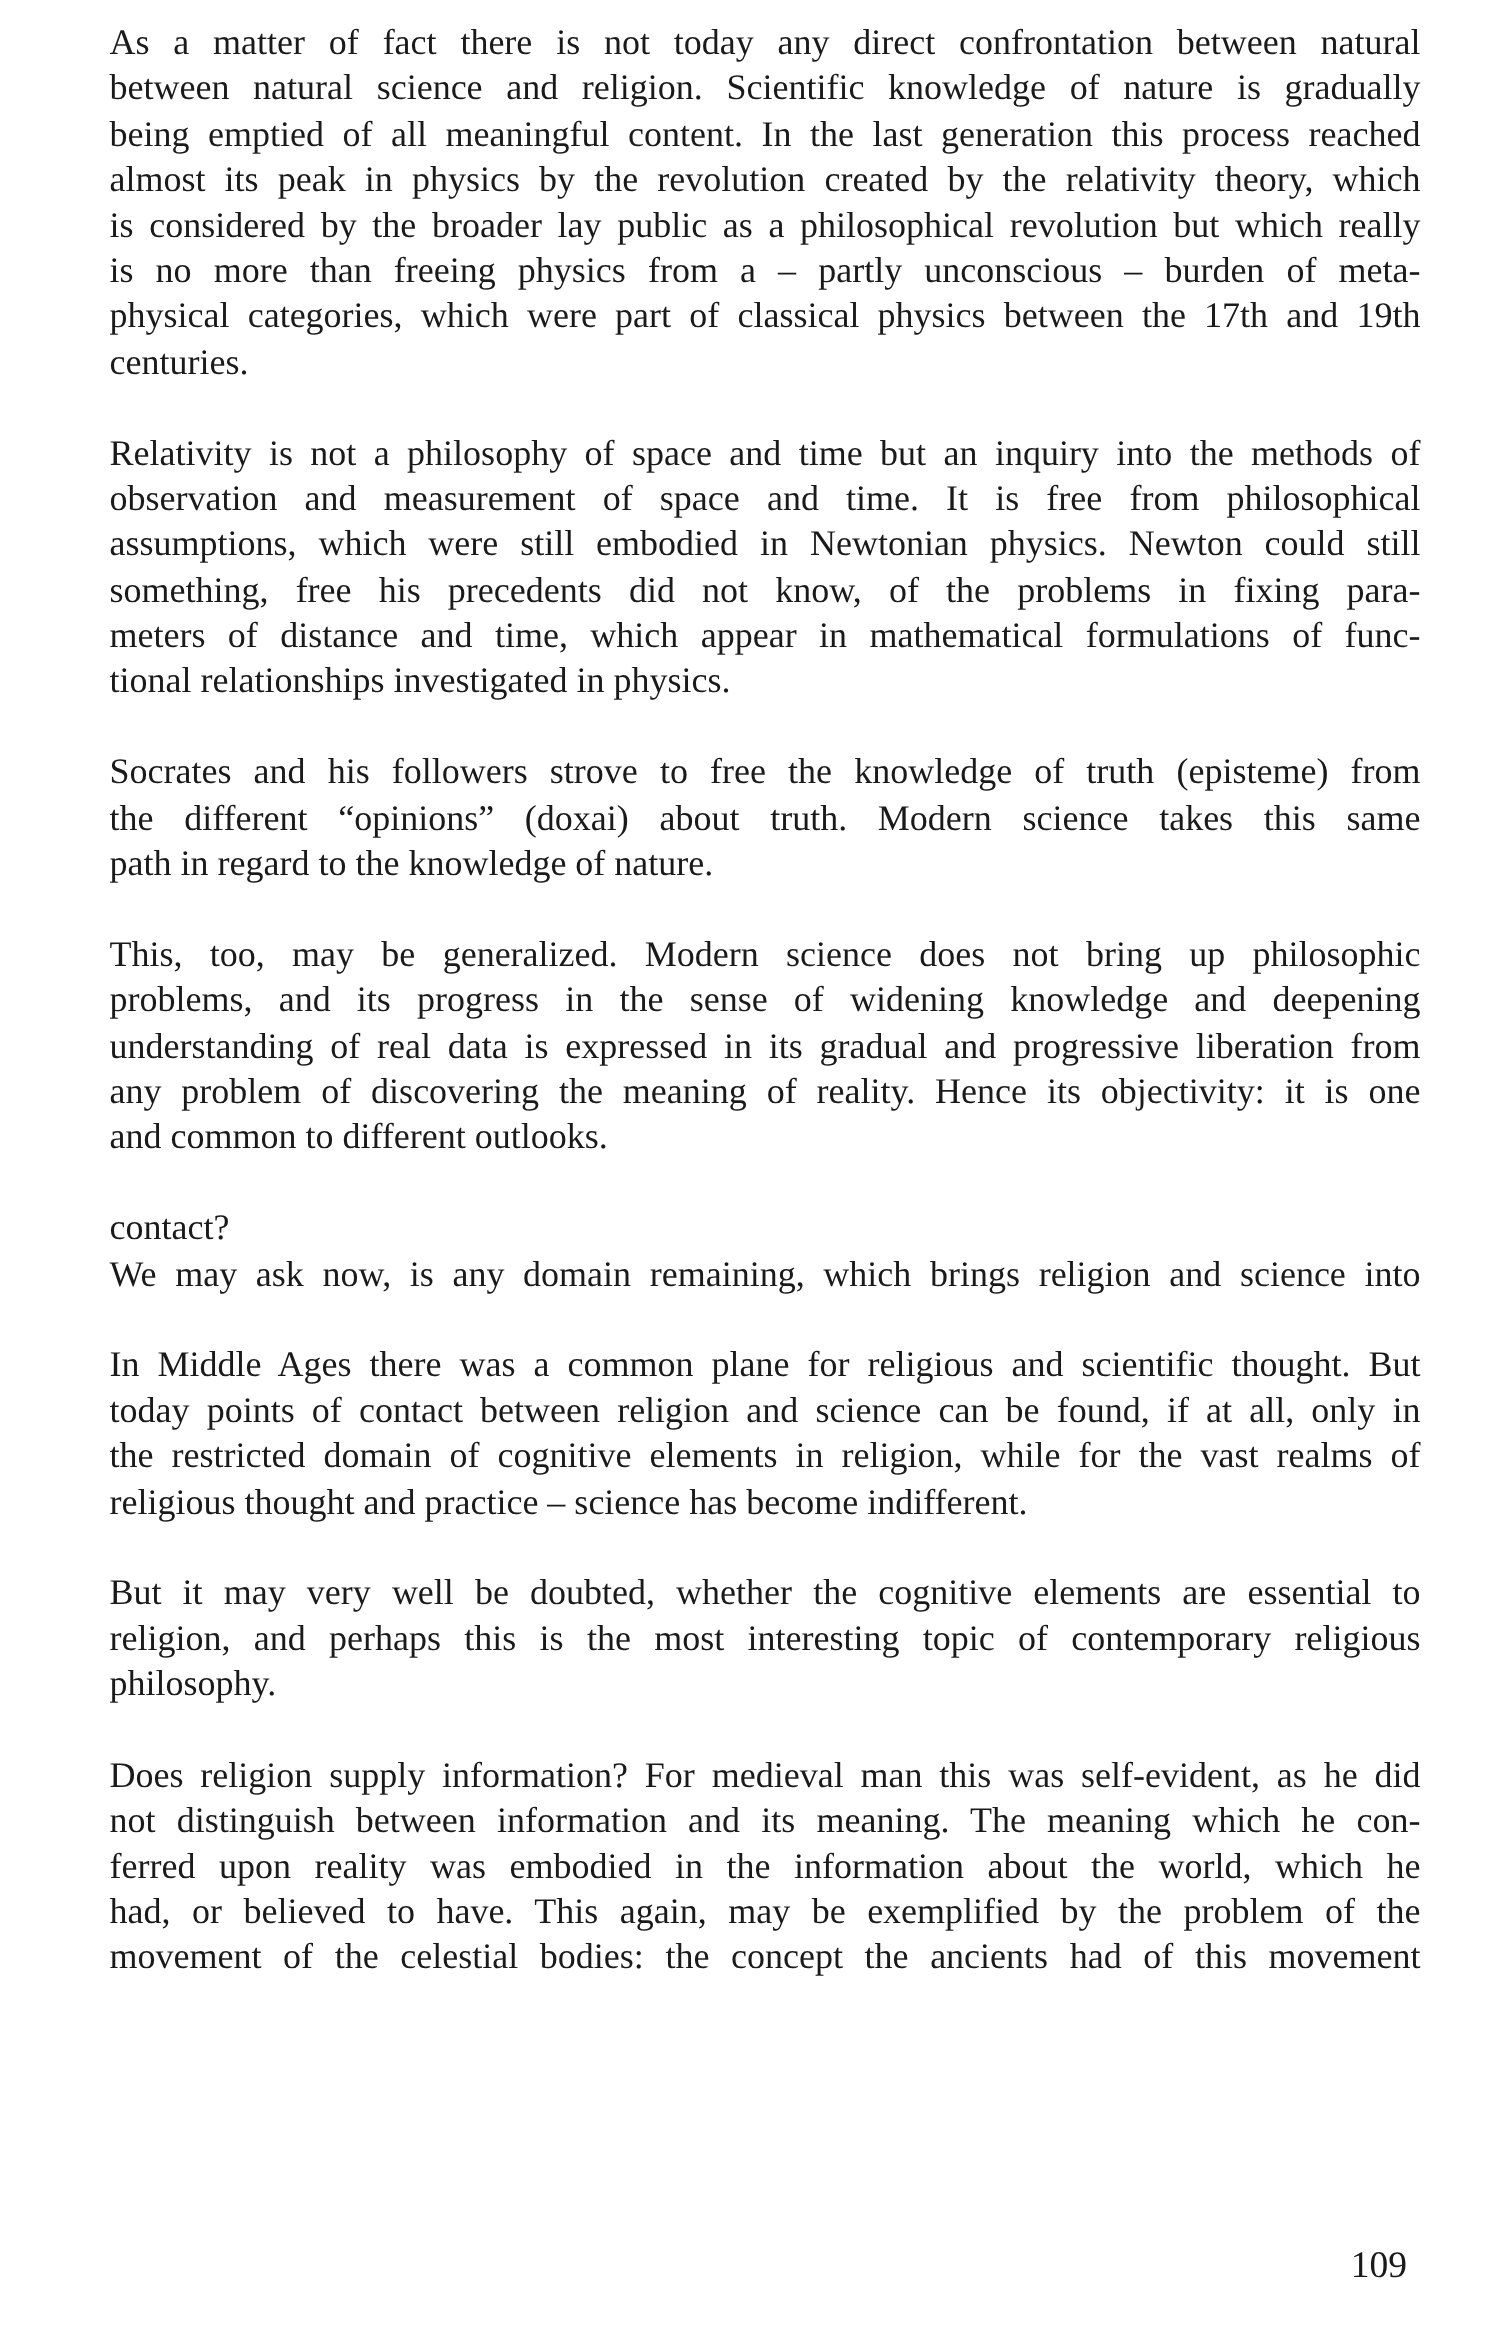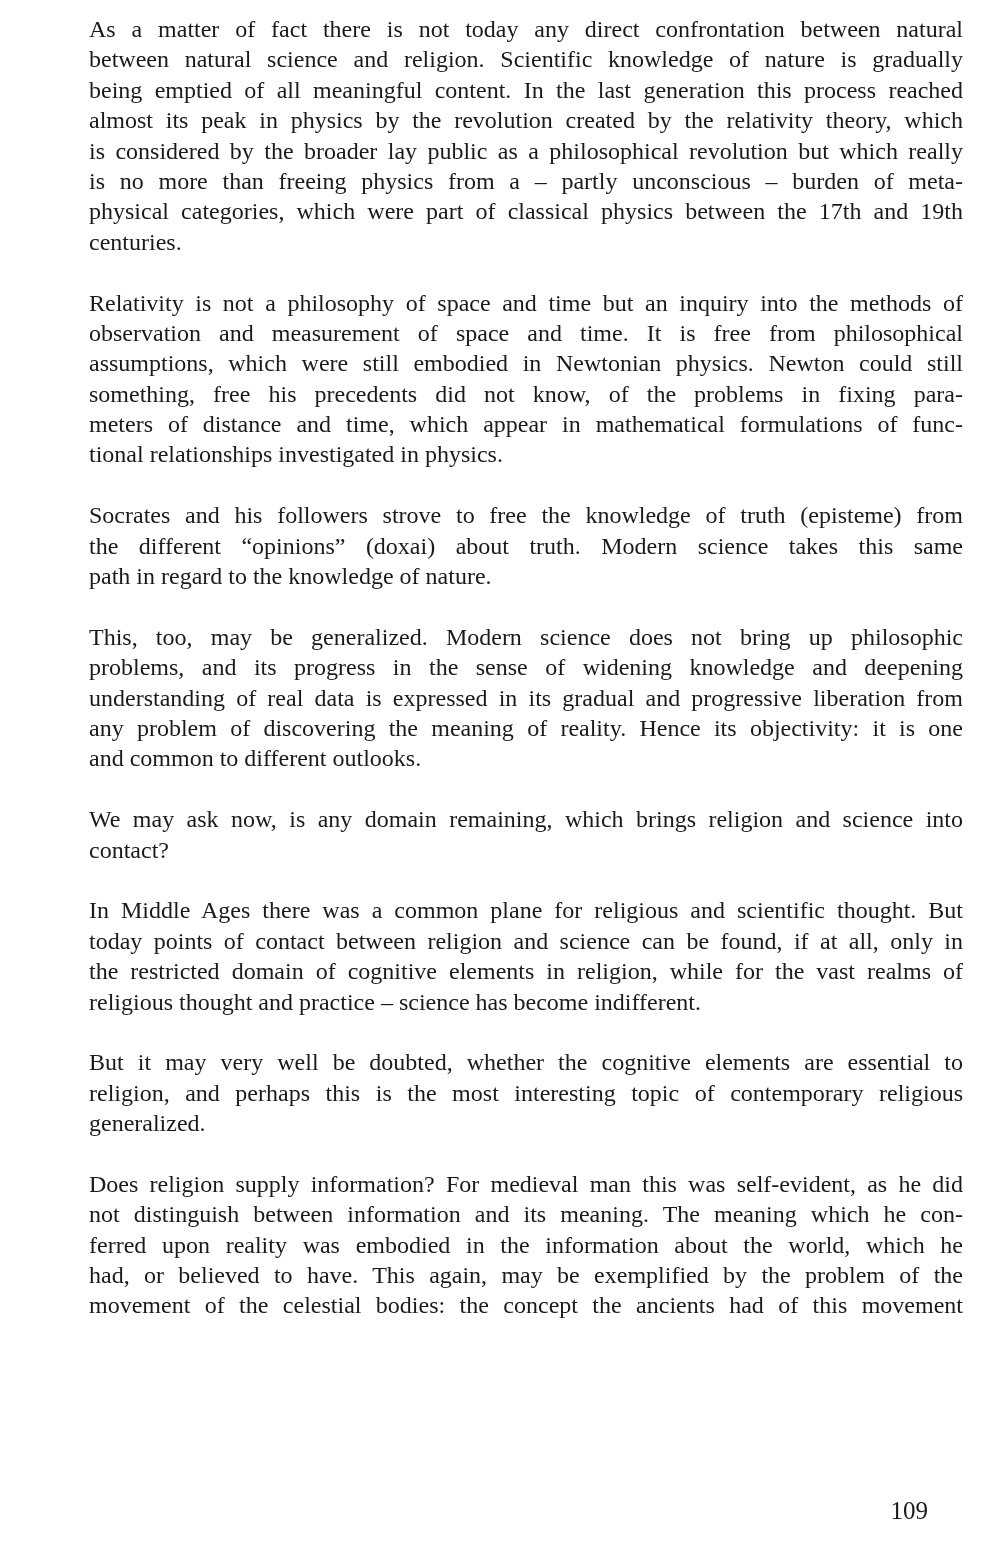--- a/index.html
+++ b/index.html
@@ -1,39 +1,39 @@
 <!DOCTYPE html>
 <html><head>
 <meta charset="utf-8">
 <style>
   html, body { margin: 0; padding: 0; background: #ffffff; }
   body { width: 1000px; height: 1562px; position: relative; overflow: hidden; }
   .page {
     position: absolute;
-    left: 89px;
+    left: 73px;
     top: 14px;
     width: 874px;
     font-family: "Liberation Serif", "DejaVu Serif", serif;
     font-size: 24px;
     line-height: 30.4px;
     color: #1a1a1a;
     text-align: justify;
   }
   .para { margin: 0 0 30.4px 0; text-align: justify; }
   .line {
     display: block;
     text-align: justify;
     text-align-last: justify;
     white-space: nowrap;
     height: 30.4px;
   }
   .line.last { text-align-last: left; }
   .folio {
     position: absolute;
-    right: 72px;
+    right: 62px;
     top: 1497px;
     font-family: "Liberation Serif", "DejaVu Serif", serif;
     font-size: 25px;
     color: #1a1a1a;
   }
 </style>
 </head>
 <body>
 
 <div class="page" id="page-body">
@@ -61,33 +61,33 @@
       <span class="line last">path in regard to the knowledge of nature.</span>
     </div>
     <div class="para">
       <span class="line">This, too, may be generalized. Modern science does not bring up philosophic</span>
       <span class="line">problems, and its progress in the sense of widening knowledge and deepening</span>
       <span class="line">understanding of real data is expressed in its gradual and progressive liberation from</span>
       <span class="line">any problem of discovering the meaning of reality. Hence its objectivity: it is one</span>
       <span class="line last">and common to different outlooks.</span>
     </div>
     <div class="para">
+      <span class="line last">contact?</span>
       <span class="line">We may ask now, is any domain remaining, which brings religion and science into</span>
-      <span class="line last">contact?</span>
     </div>
     <div class="para">
       <span class="line">In Middle Ages there was a common plane for religious and scientific thought. But</span>
       <span class="line">today points of contact between religion and science can be found, if at all, only in</span>
       <span class="line">the restricted domain of cognitive elements in religion, while for the vast realms of</span>
       <span class="line last">religious thought and practice – science has become indifferent.</span>
     </div>
     <div class="para">
       <span class="line">But it may very well be doubted, whether the cognitive elements are essential to</span>
       <span class="line">religion, and perhaps this is the most interesting topic of contemporary religious</span>
-      <span class="line last">generalized.</span>
+      <span class="line last">philosophy.</span>
     </div>
     <div class="para">
       <span class="line">Does religion supply information? For medieval man this was self-evident, as he did</span>
       <span class="line">not distinguish between information and its meaning. The meaning which he con-</span>
       <span class="line">ferred upon reality was embodied in the information about the world, which he</span>
       <span class="line">had, or believed to have. This again, may be exemplified by the problem of the</span>
       <span class="line">movement of the celestial bodies: the concept the ancients had of this movement</span>
     </div>
   </div>
 <div class="folio">109</div>

